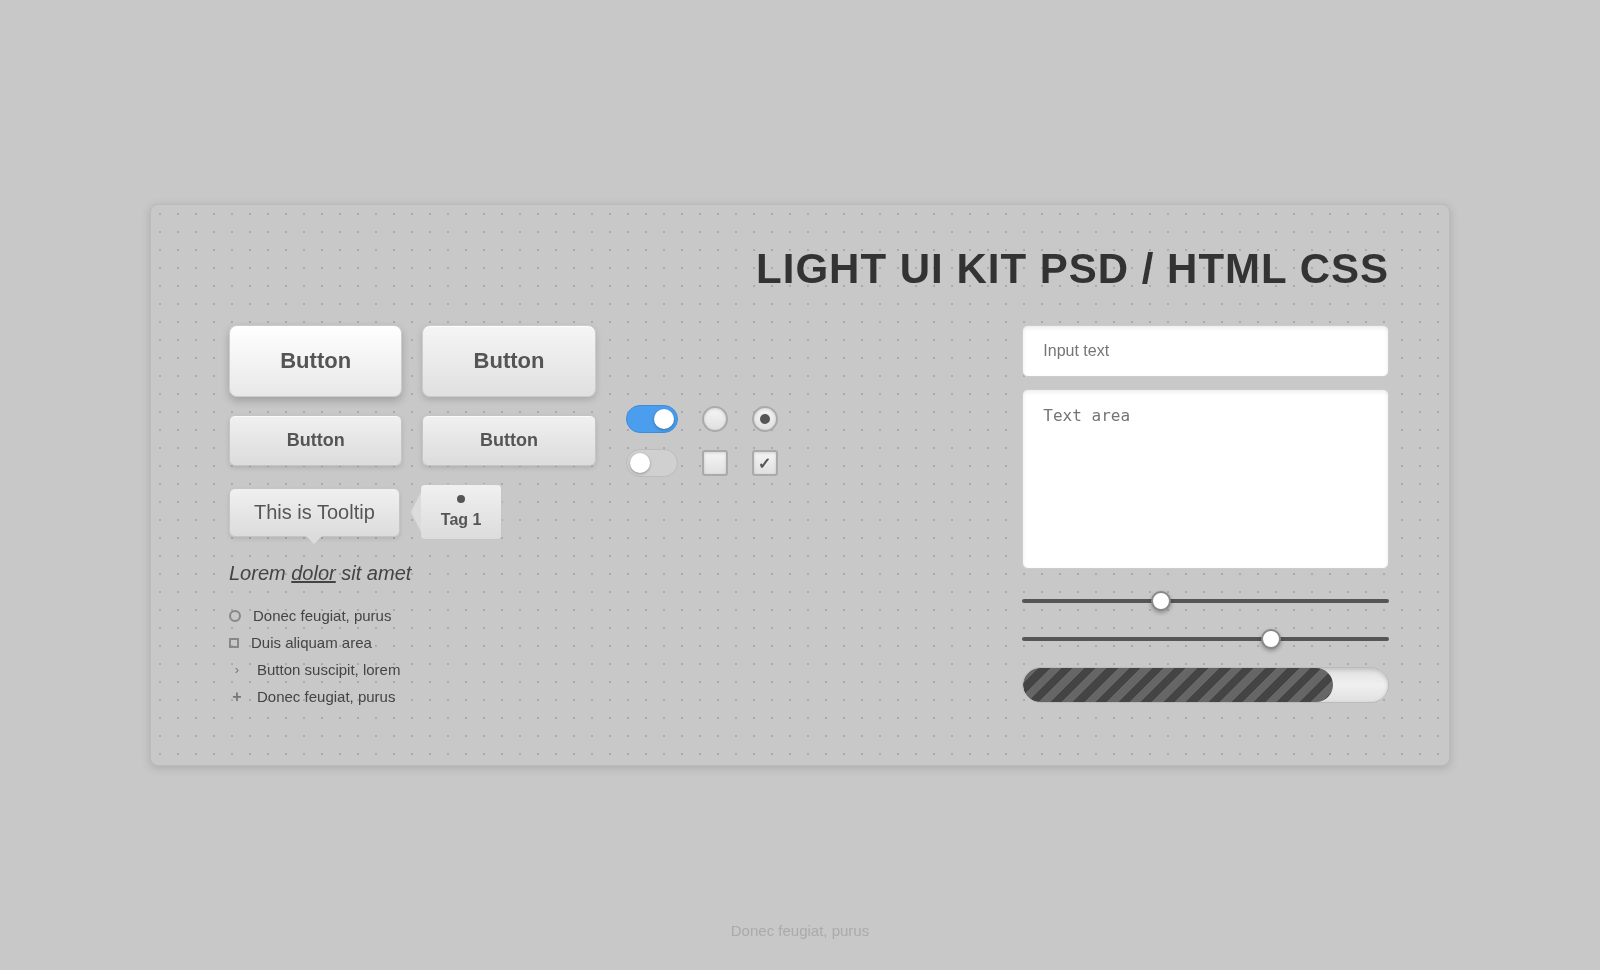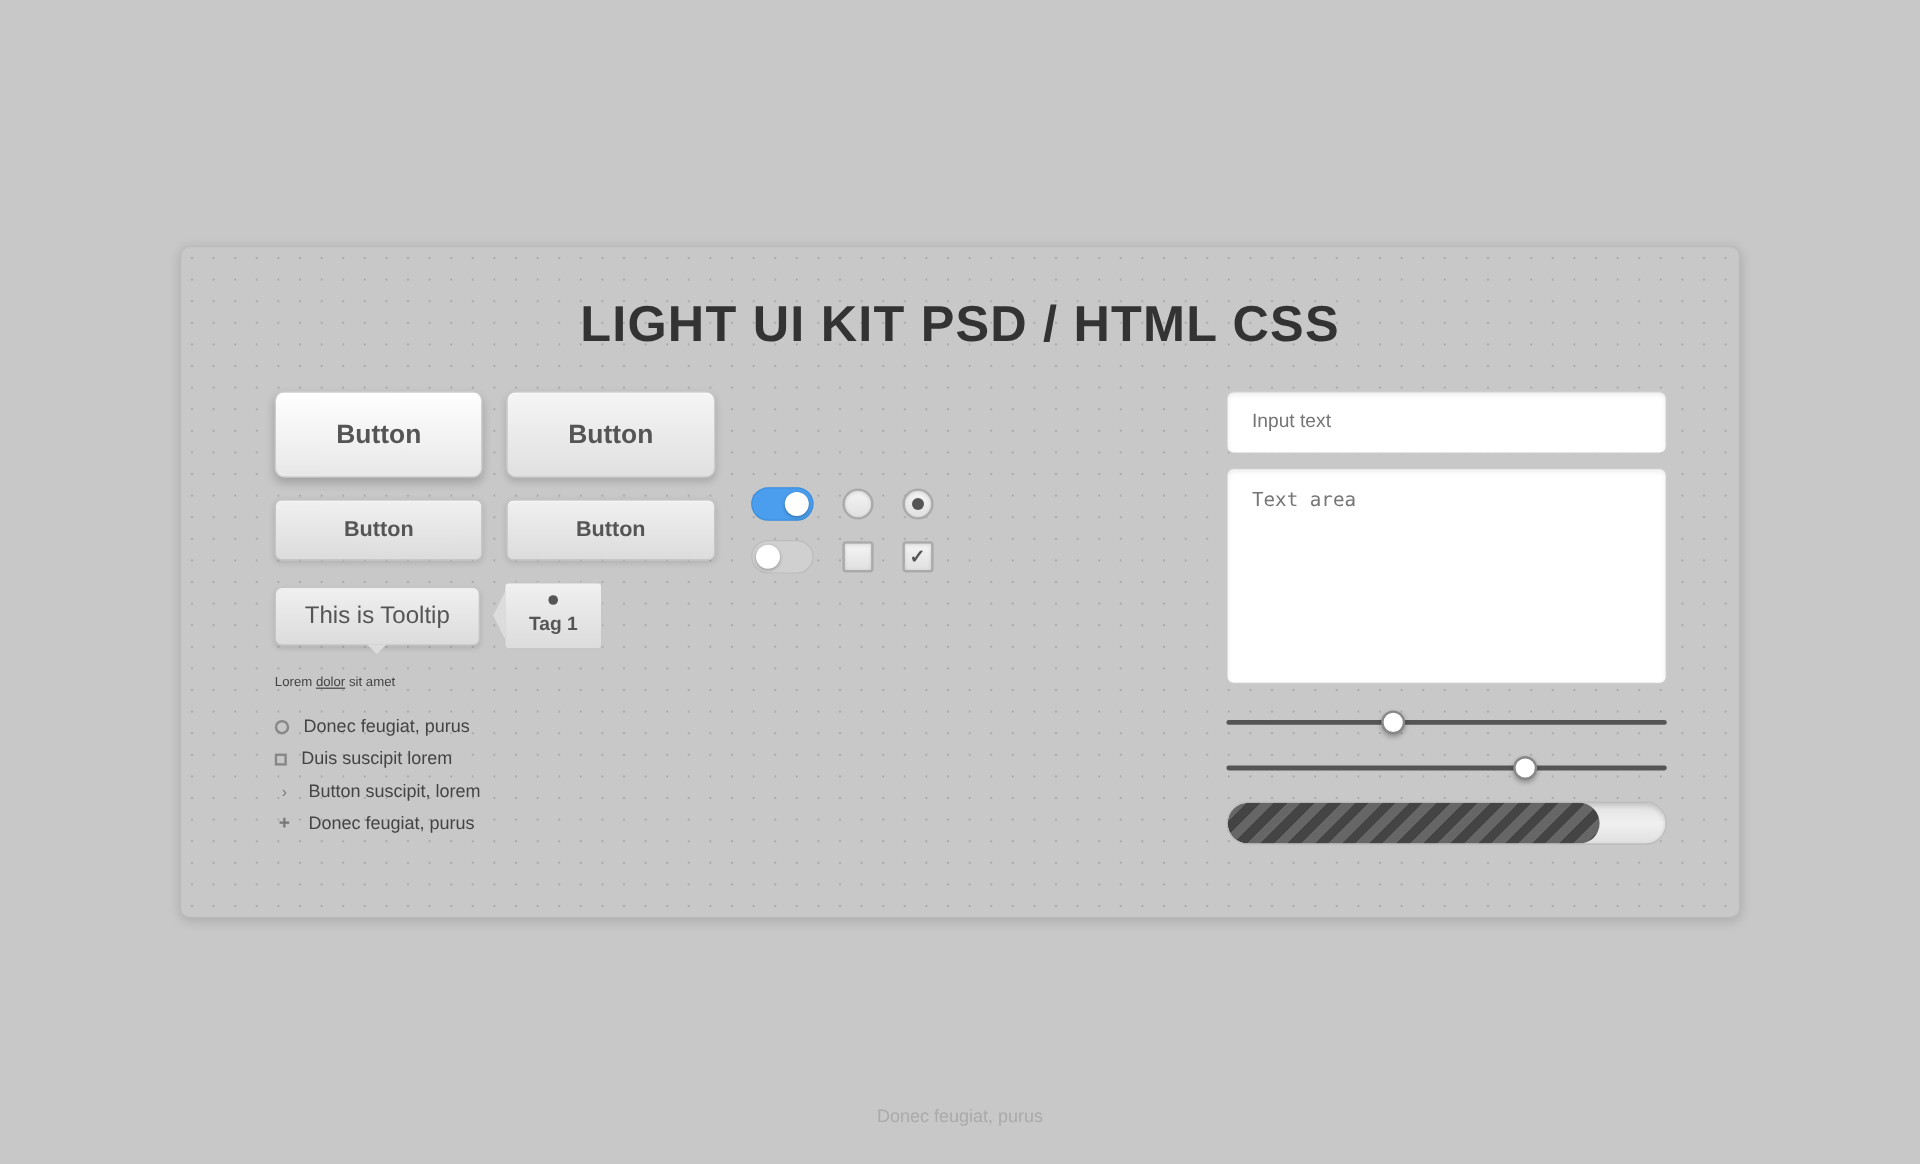--- a/index.html
+++ b/index.html
@@ -19,21 +19,21 @@
       background-image: radial-gradient(circle, #aaa 1px, transparent 1px);
       background-size: 18px 18px;
       border: 1px solid #bbb;
       border-radius: 8px;
       width: 1300px;
       padding: 40px 60px 60px 60px;
       box-shadow: 0 2px 10px rgba(0,0,0,0.15);
     }
 
     .title {
-      text-align: center;
+      text-align: right;
       font-size: 42px;
       font-weight: 900;
       color: #333;
       margin-bottom: 32px;
       letter-spacing: 1px;
     }
 
     .content-grid {
       display: grid;
       grid-template-columns: 1fr 1fr 1fr;
@@ -144,23 +144,24 @@
     }
 
     .tag-dot {
       width: 8px;
       height: 8px;
       background: #555;
       border-radius: 50%;
     }
 
     .lorem-text {
-      font-size: 11px;
+      font-size: 20px;
       color: #444;
       margin-top: 4px;
+      font-style: italic;
     }
 
     .lorem-text .underline {
       text-decoration: underline;
     }
 
     .list-items {
       display: flex;
       flex-direction: column;
       gap: 10px;
@@ -417,21 +418,21 @@
         <span>Lorem </span><span class="underline">dolor</span><span> sit amet</span>
       </p>
 
       <div class="list-items">
         <div class="list-item">
           <span class="list-icon circle"></span>
           <span>Donec feugiat, purus</span>
         </div>
         <div class="list-item">
           <span class="list-icon square"></span>
-          <span>Duis suscipit lorem</span>
+          <span>Duis aliquam area</span>
         </div>
         <div class="list-item">
           <span class="list-icon arrow">›</span>
           <span>Button suscipit, lorem</span>
         </div>
         <div class="list-item">
           <span class="list-icon plus">+</span>
           <span>Donec feugiat, purus</span>
         </div>
       </div>

